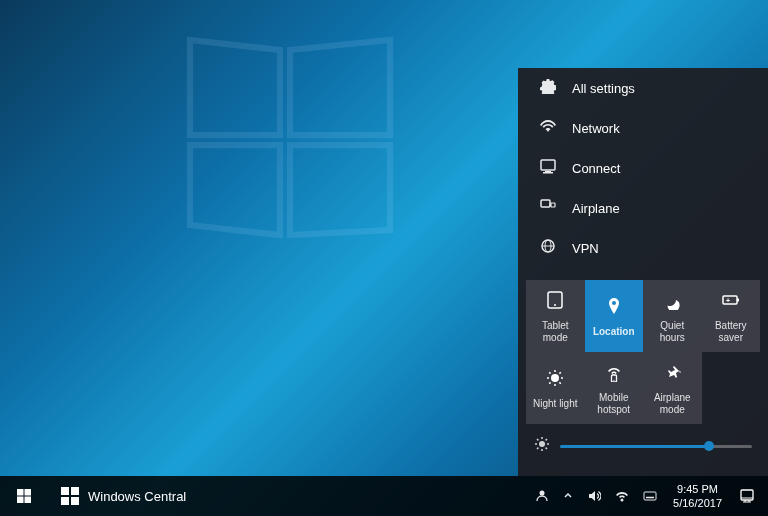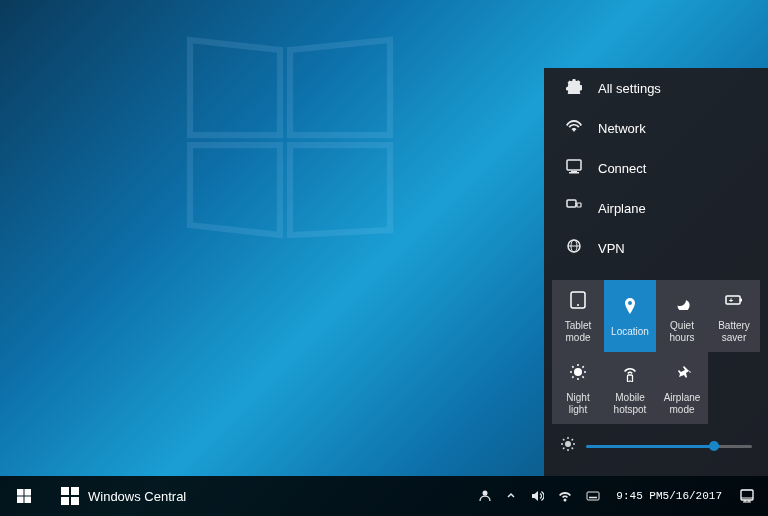--- a/index.html
+++ b/index.html
@@ -93,46 +93,45 @@
       padding: 0 4px;
       display: flex;
       align-items: center;
       justify-content: center;
       height: 100%;
       opacity: 0.9;
     }
 
     .taskbar-clock {
       display: flex;
-      flex-direction: row;
+      flex-direction: column;
       align-items: center;
       justify-content: center;
       color: white;
       font-size: 11px;
       line-height: 1.3;
       padding: 0 6px;
       cursor: pointer;
-      font-family: Liberation Mono, monospace;
     }
 
     .taskbar-notification {
       color: white;
       font-size: 16px;
       cursor: pointer;
       padding: 0 6px;
       display: flex;
       align-items: center;
     }
 
     
     .action-center {
       position: absolute;
       right: 0;
       bottom: 40px;
-      width: 224px;
+      width: 250px;
       background: rgba(30, 30, 35, 0.95);
       z-index: 200;
       padding-bottom: 12px;
     }
 
     .ac-menu-item {
       display: flex;
       align-items: center;
       gap: 14px;
       padding: 10px 20px;
@@ -161,20 +160,21 @@
       align-items: center;
       justify-content: center;
       padding: 10px 4px 8px 4px;
       background: rgba(80, 80, 90, 0.6);
       cursor: pointer;
       min-height: 62px;
       gap: 5px;
     }
     .ac-tile.active {
       background: #1a86c8;
+      font-weight: bold;
     }
     .ac-tile-icon {
       font-size: 18px;
       color: white;
     }
     .ac-tile-label {
       font-size: 10px;
       color: rgba(255,255,255,0.85);
       text-align: center;
       line-height: 1.2;

